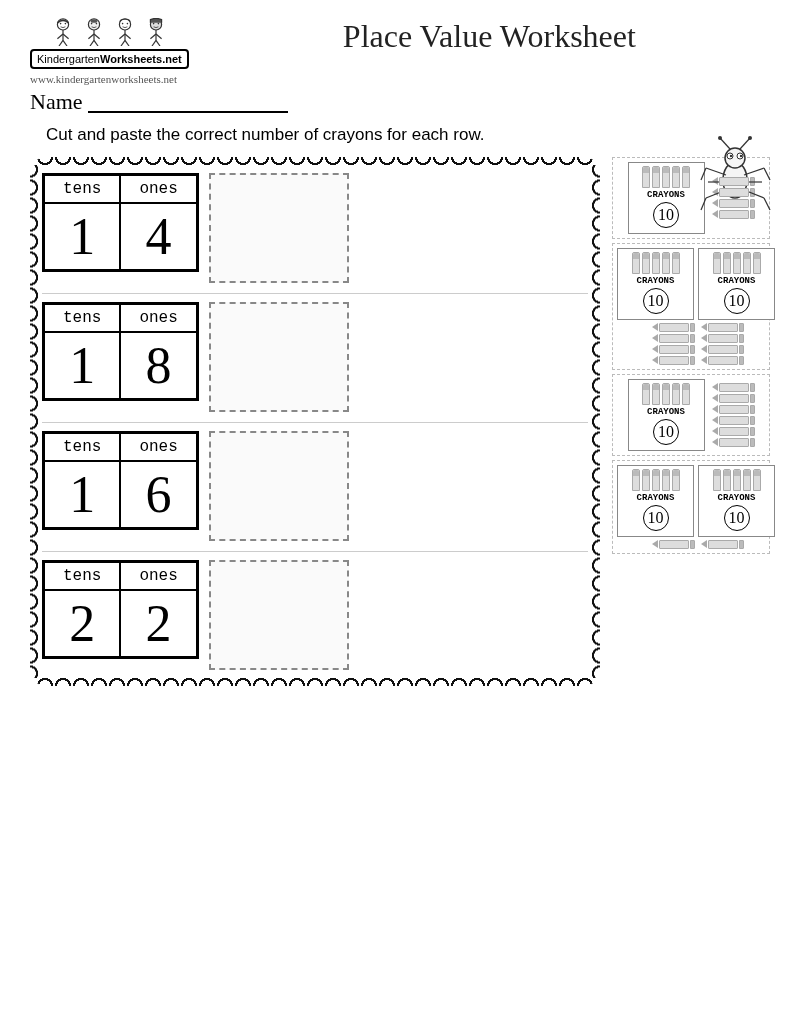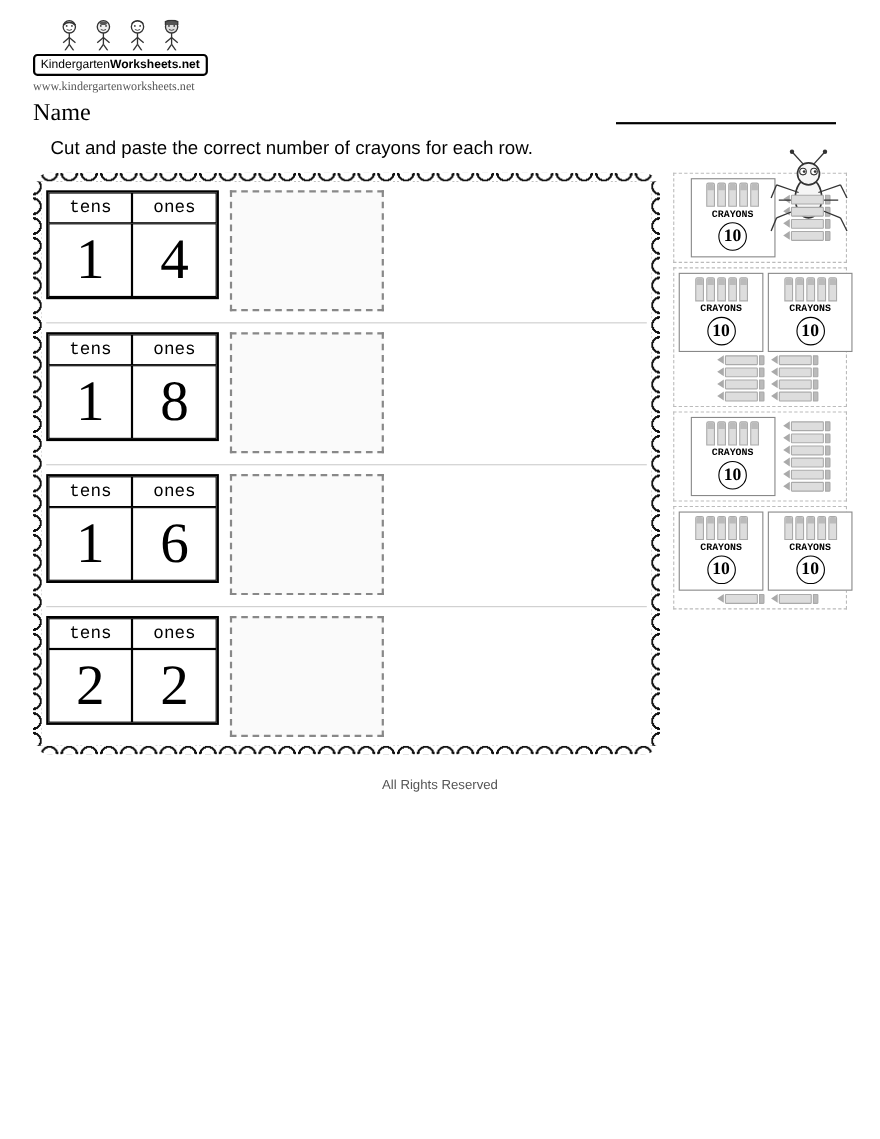--- a/index.html
+++ b/index.html
@@ -76,21 +76,21 @@
 
     .website-url {
       font-size: 11px;
       color: #555;
       margin-top: 3px;
       font-family: Liberation Serif, serif;
     }
 
     .name-line-row {
       display: flex;
-      justify-content: space-between;
+      justify-content: flex-start;
       align-items: center;
       margin: 4px 0 8px 0;
       padding-right: 10px;
     }
     .name-label {
       font-size: 22px;
       font-family: 'Georgia', serif;
       margin-right: 5px;
     }
     .name-underline {
@@ -249,21 +249,21 @@
       border-radius: 2px 2px 0 0;
     }
     .box-label {
       font-size: 9px;
       font-family: 'Courier New', monospace;
       font-weight: bold;
       text-align: center;
     }
     .box-number {
       font-size: 16px;
-      font-weight: bold;
+      font-weight: normal;
       font-family: 'Georgia', serif;
       border: 1.5px solid #000;
       border-radius: 50%;
       width: 26px;
       height: 26px;
       display: flex;
       align-items: center;
       justify-content: center;
       margin: 2px auto;
     }
@@ -363,20 +363,23 @@
           <circle cx="18" cy="7" r="1" fill="#333"></circle>
           <path d="M12 11 Q15 13 18 11" stroke="#333" stroke-width="1" fill="none"></path>
         </svg>
       </div>
 
       <div class="logo-box">
         <span class="kg">Kindergarten</span><span class="bold">Worksheets</span><span class="net">.net</span>
       </div>
     </div>
 
+    <div class="title-area">
+      <div class="worksheet-title">Place Value Worksheet</div>
+    </div>
   </div>
 
   <div class="website-url">www.kindergartenworksheets.net</div>
 
   <div class="name-line-row">
     <span class="name-label">Name</span>
     <span class="name-underline"></span>
   </div>
 
   <div class="instructions">Cut and paste the correct number of crayons for each row.</div>
@@ -657,16 +660,15 @@
             <div class="ind-crayon-body"></div>
             <div class="ind-crayon-end"></div>
           </div>
         </div>
       </div>
 
     </div>
   </div>
 
   <div class="footer">
-    <div>All Rights Reserved</div>
   </div>
 
 </div>
 
 </body></html>

